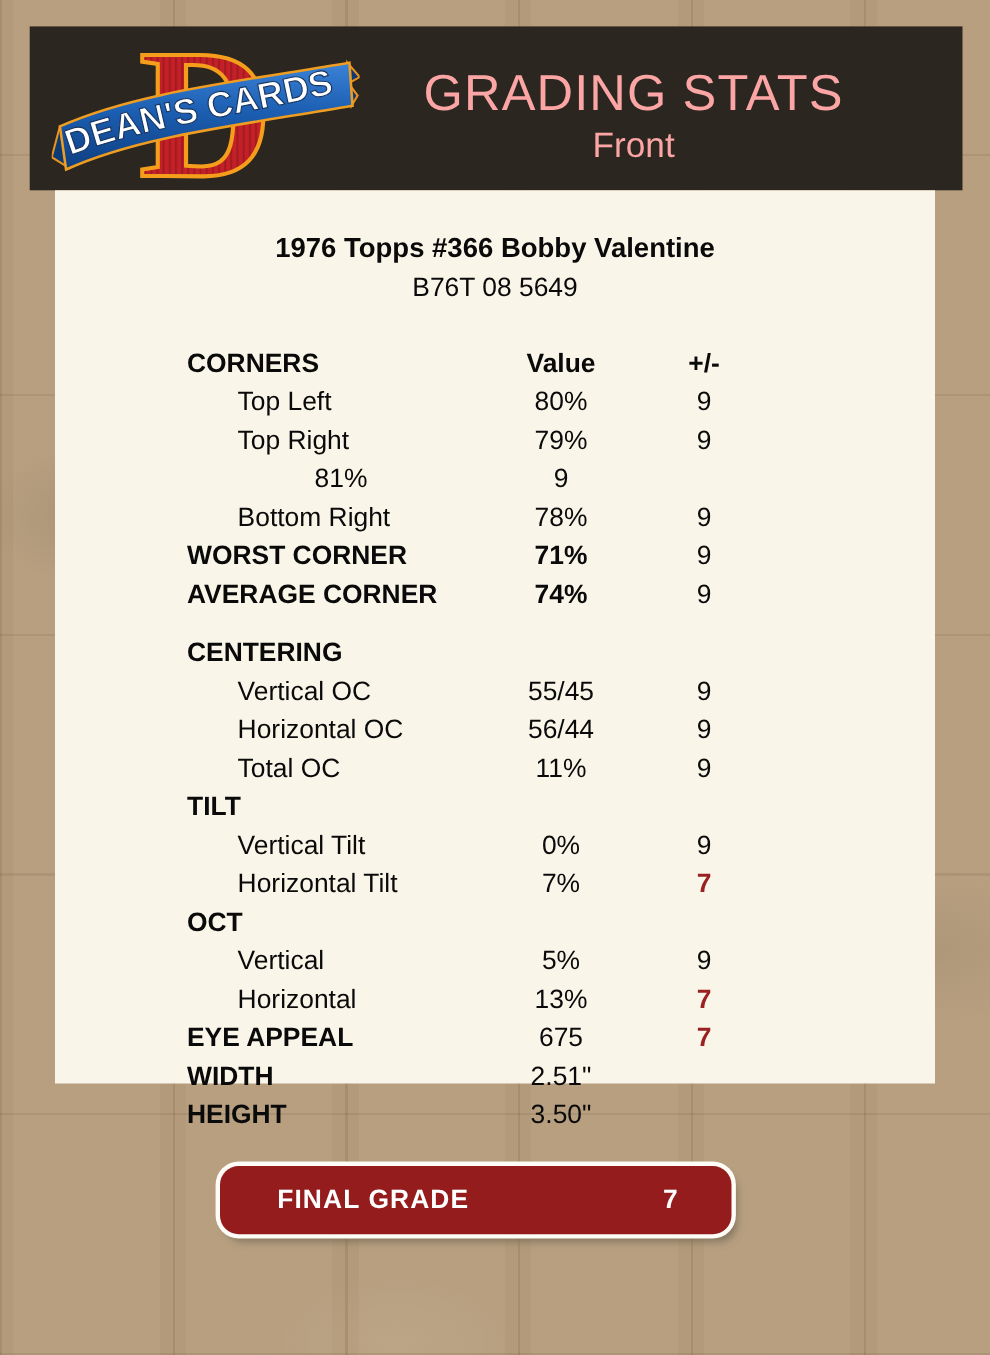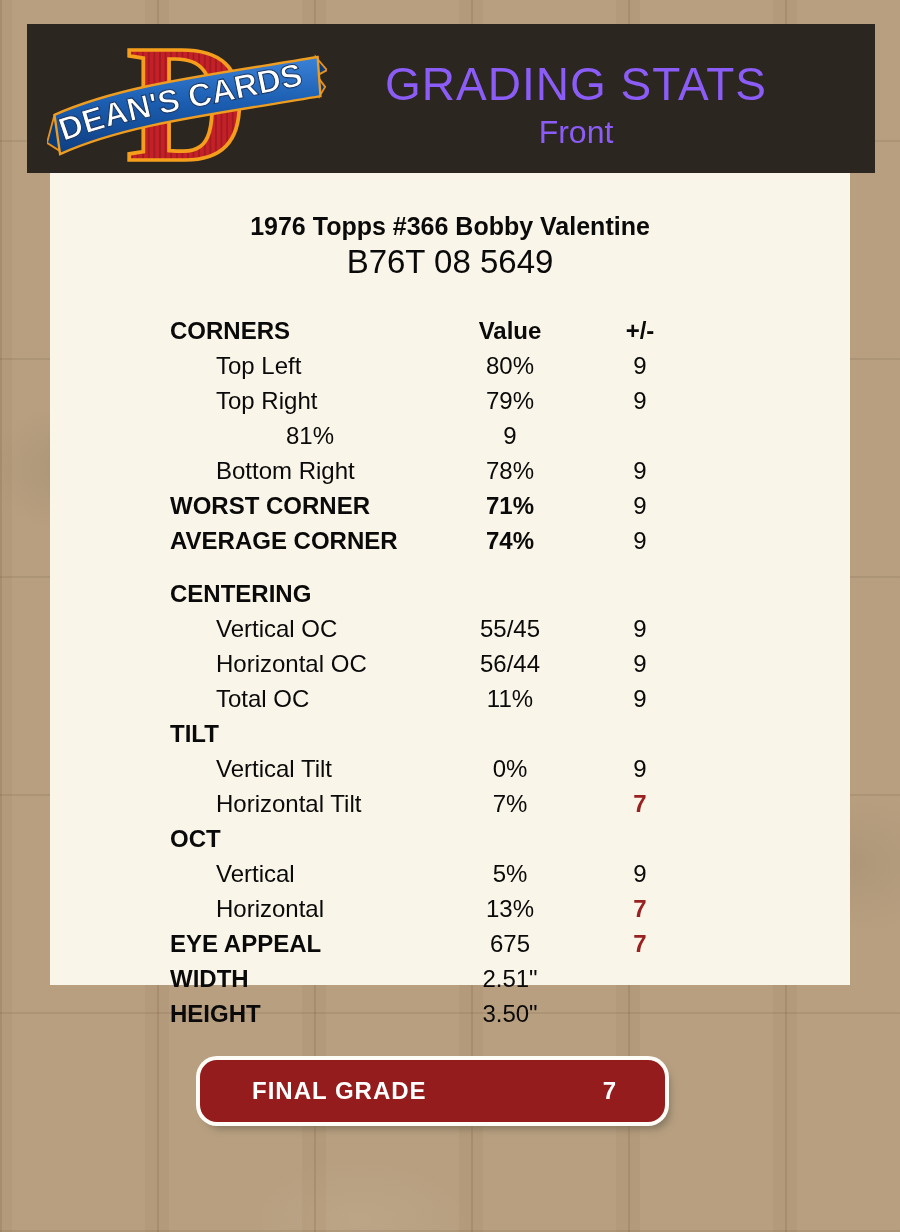--- a/index.html
+++ b/index.html
@@ -14,29 +14,29 @@
       radial-gradient(ellipse 120px 90px at 8% 38%, rgba(70,50,30,.10), rgba(70,50,30,0) 70%),
       radial-gradient(ellipse 140px 100px at 95% 70%, rgba(70,50,30,.08), rgba(70,50,30,0) 70%),
       radial-gradient(ellipse 160px 90px at 40% 99%, rgba(255,248,230,.07), rgba(255,248,230,0) 70%);
   }
   .header{
     position:absolute;left:27px;top:24px;width:848px;height:149px;
     background:#2b2620;display:flex;align-items:center;
   }
   .logo-wrap{flex:0 0 auto;margin-left:20px;width:280px;height:142px;}
   .logo-wrap svg{width:100%;height:100%;display:block;}
-  .header-titles{flex:1;text-align:center;color:#8b5cf6;margin-top:14px;padding-right:50px;}
+  .header-titles{flex:1;text-align:center;color:#fca5a5;margin-top:14px;padding-right:50px;}
   .header-title{font-size:46px;line-height:52px;letter-spacing:1px;font-weight:normal;}
   .header-subtitle{font-size:32px;line-height:44px;font-weight:normal;}
   .sheet{
     position:absolute;left:50px;top:173px;width:800px;height:812px;
     background:#faf5e9;color:#0a0a0a;
   }
   .card-title{margin-top:40px;text-align:center;font-size:25px;font-weight:bold;line-height:26px;}
-  .card-code{margin-top:10px;text-align:center;font-size:33px;line-height:26px;}
+  .card-code{margin-top:10px;text-align:center;font-size:24px;line-height:26px;}
   .grades{margin-top:38px;}
   .grow{
     display:grid;grid-template-columns:280px 120px 140px 100px;
     padding-left:120px;height:35px;line-height:35px;font-size:24px;
   }
   .grow .c-value,.grow .c-grade,.grow .c-pm{text-align:center;}
   .grow .bold{font-weight:bold;}
   .grow .indent{padding-left:46px;}
   .grow .red{color:var(--accent-red,#992121);font-weight:bold;}
   .gap-before{margin-top:18px;}

